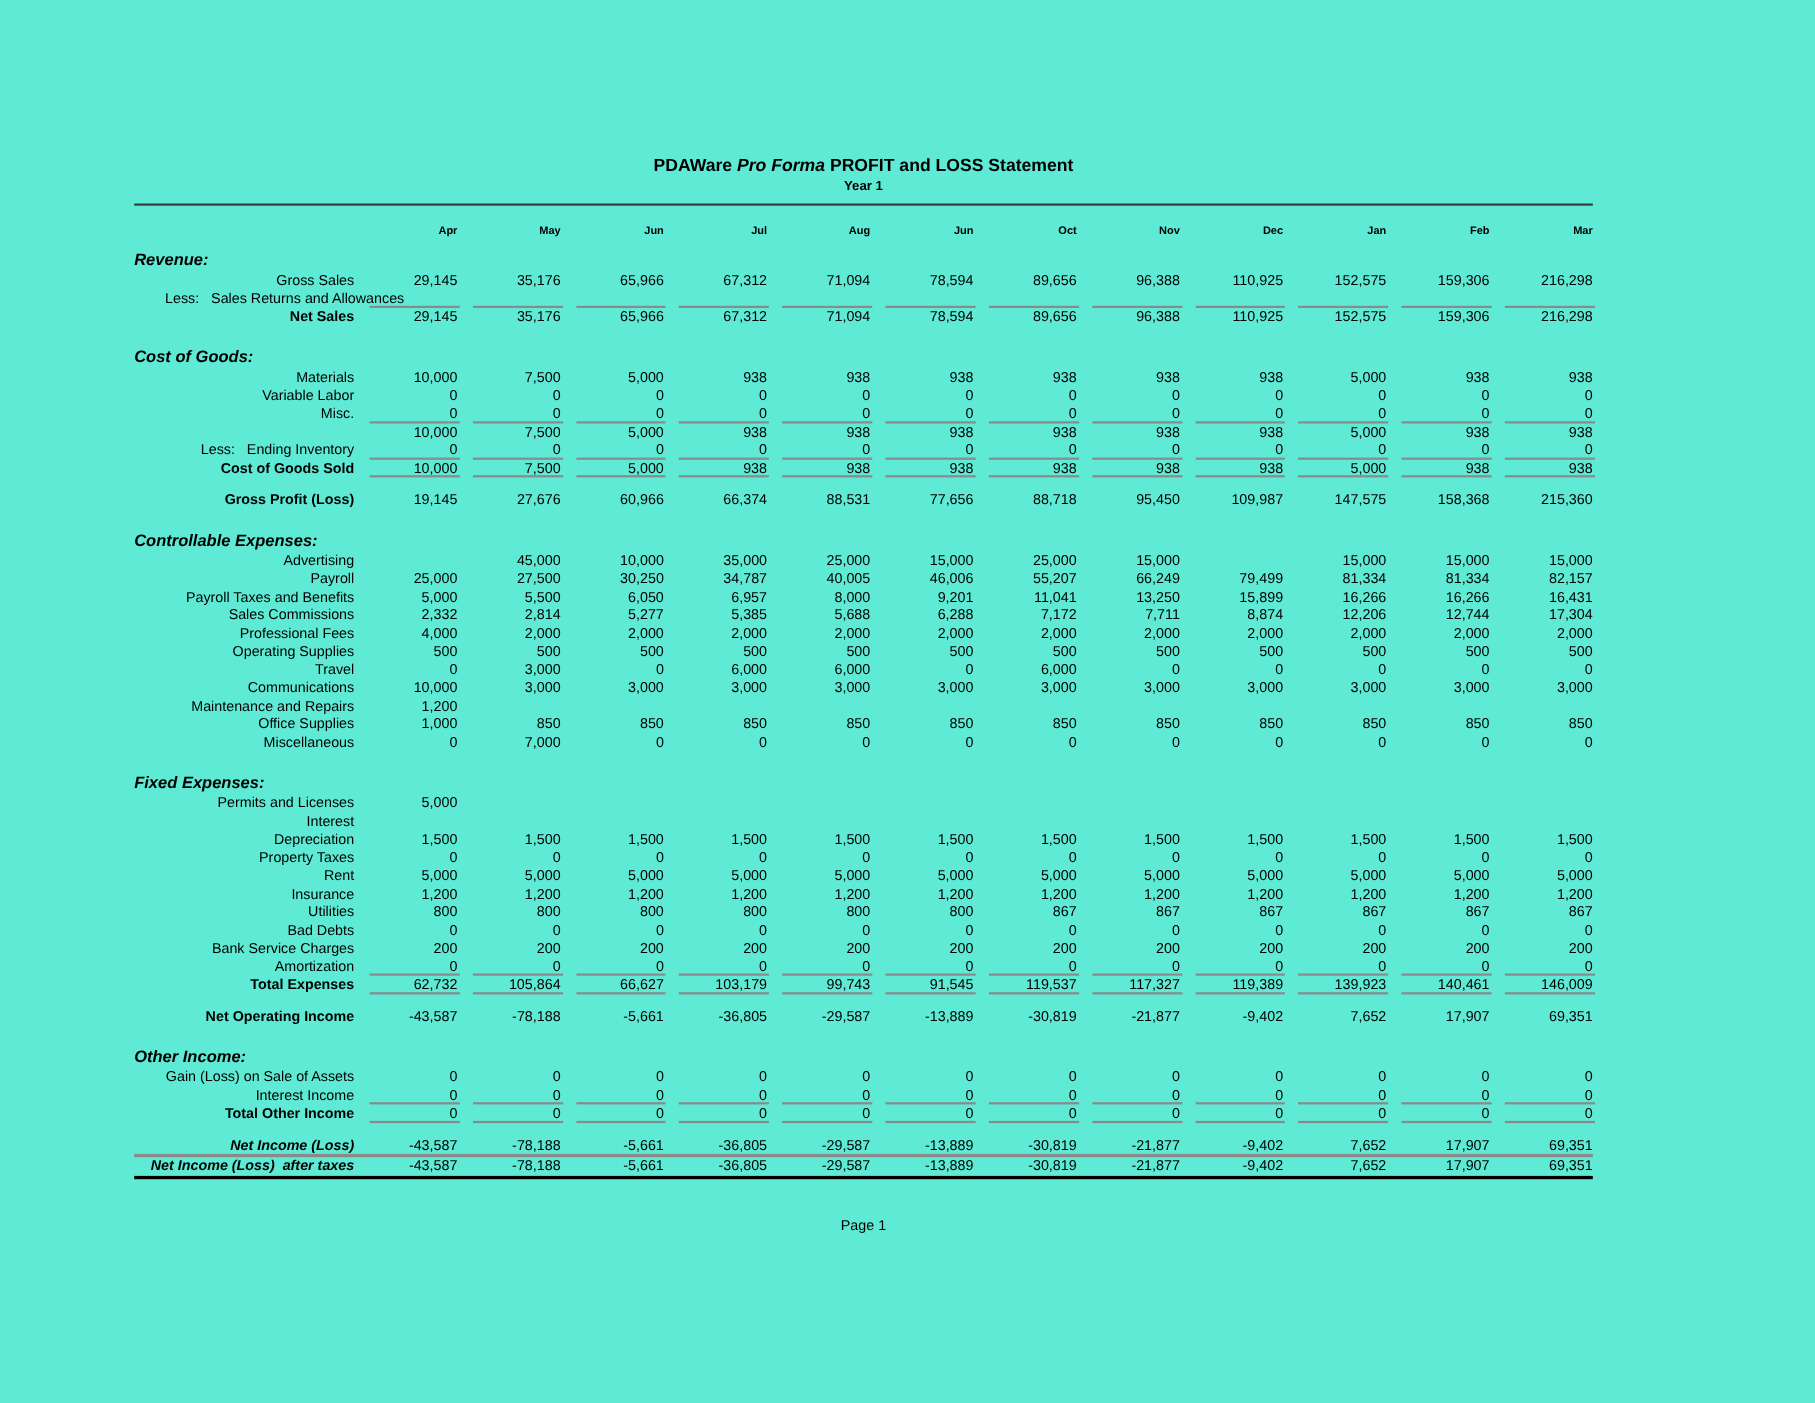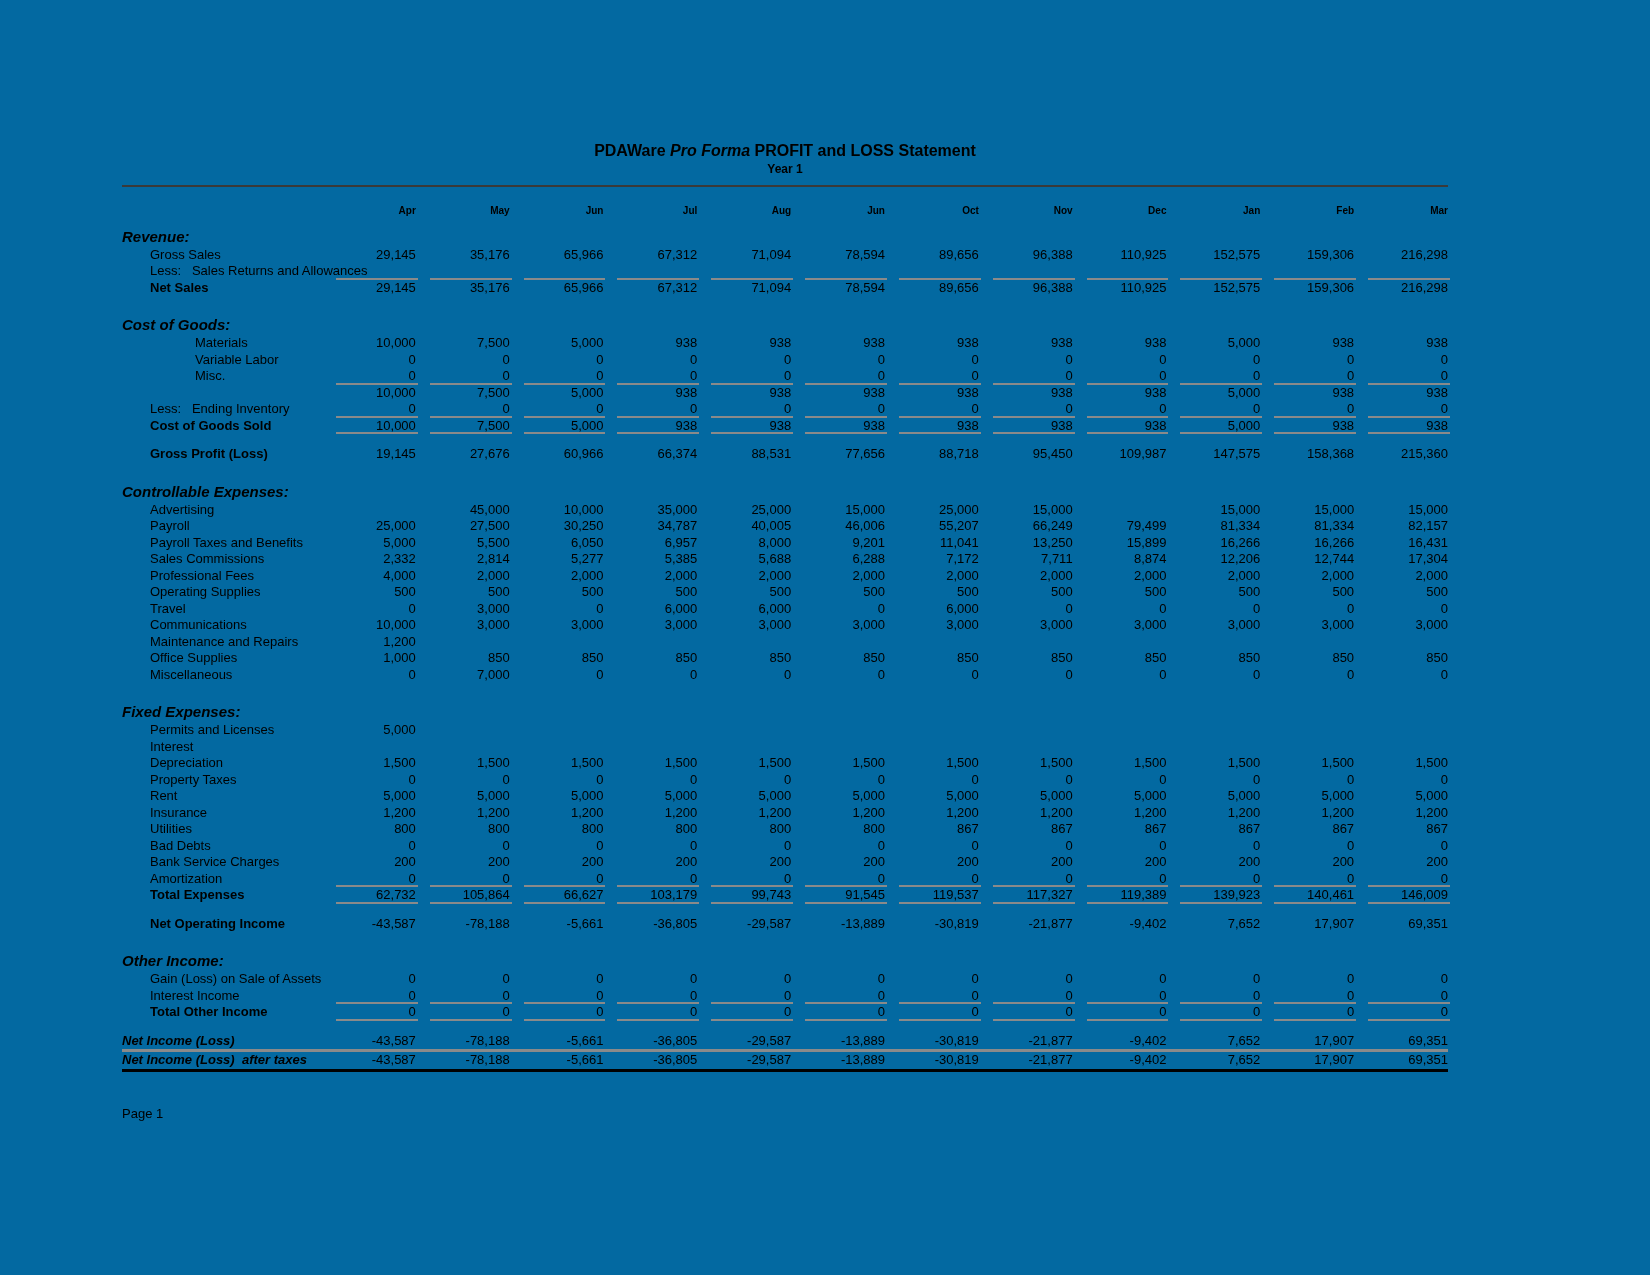--- a/index.html
+++ b/index.html
@@ -1,39 +1,39 @@
 <!DOCTYPE html>
 <html><head>
 <meta charset="utf-8">
 <style>
   html,body{margin:0;padding:0;background:#ffffff;}
   body{width:1650px;height:1275px;font-family:"Liberation Sans",sans-serif;color:#000;}
-  .page{position:relative;width:1650px;height:1275px;background:#0369a1;overflow:hidden;}
+  .page{position:relative;width:1650px;height:1275px;background:#5eead4;overflow:hidden;}
   .content{position:absolute;left:122px;top:0;width:1326px;}
   .title-block{margin-top:141px;text-align:center;font-size:16px;font-weight:bold;white-space:pre;line-height:19px;}
   .title-block .it{font-style:italic;}
   .subtitle{text-align:center;font-size:12px;font-weight:bold;line-height:18px;}
   .top-rule{height:0;border-bottom:2px solid #3a3a3a;margin-top:7px;}
   .thead{display:flex;margin-top:16px;height:16.5px;line-height:16.5px;font-size:10px;font-weight:bold;}
   .tbody{}
   .trow{display:flex;height:16.5px;line-height:16.5px;font-size:13px;position:relative;}
-  .tlabel{flex:none;width:200px;box-sizing:border-box;white-space:pre;}
+  .tlabel{flex:none;width:200px;box-sizing:border-box;white-space:pre;text-align:right;}
   .ind0{padding-left:0;}
   .ind1{padding-left:28px;}
   .ind2{padding-left:73px;}
   .b{font-weight:bold;}
   .bi{font-weight:bold;font-style:italic;}
   .tcell{flex:1;text-align:right;position:relative;white-space:pre;}
   .colhead{flex:1;text-align:right;}
   .u .tcell::after{content:"";position:absolute;left:14px;right:-2px;bottom:0;height:2px;background:#8a8a8a;}
   .section{font-size:15px;font-weight:bold;font-style:italic;height:20px;line-height:20px;margin-top:7px;}
   .rule-gray{border-bottom:3px solid #8a8a8a;}
   .rule-black{border-bottom:3px solid #000000;gap:24px;}
   .spacer{width:100%;}
-  .footer{margin-top:34px;text-align:left;font-size:13px;}
+  .footer{margin-top:34px;text-align:center;font-size:13px;}
 </style>
 </head>
 <body>
 
 <div class="page">
   <div class="content">
 
     <div class="title-block"><span>PDAWare </span><span class="it">Pro Forma</span><span> PROFIT and LOSS Statement</span></div>
     <div class="subtitle">Year 1</div>
     <div class="top-rule"></div>

